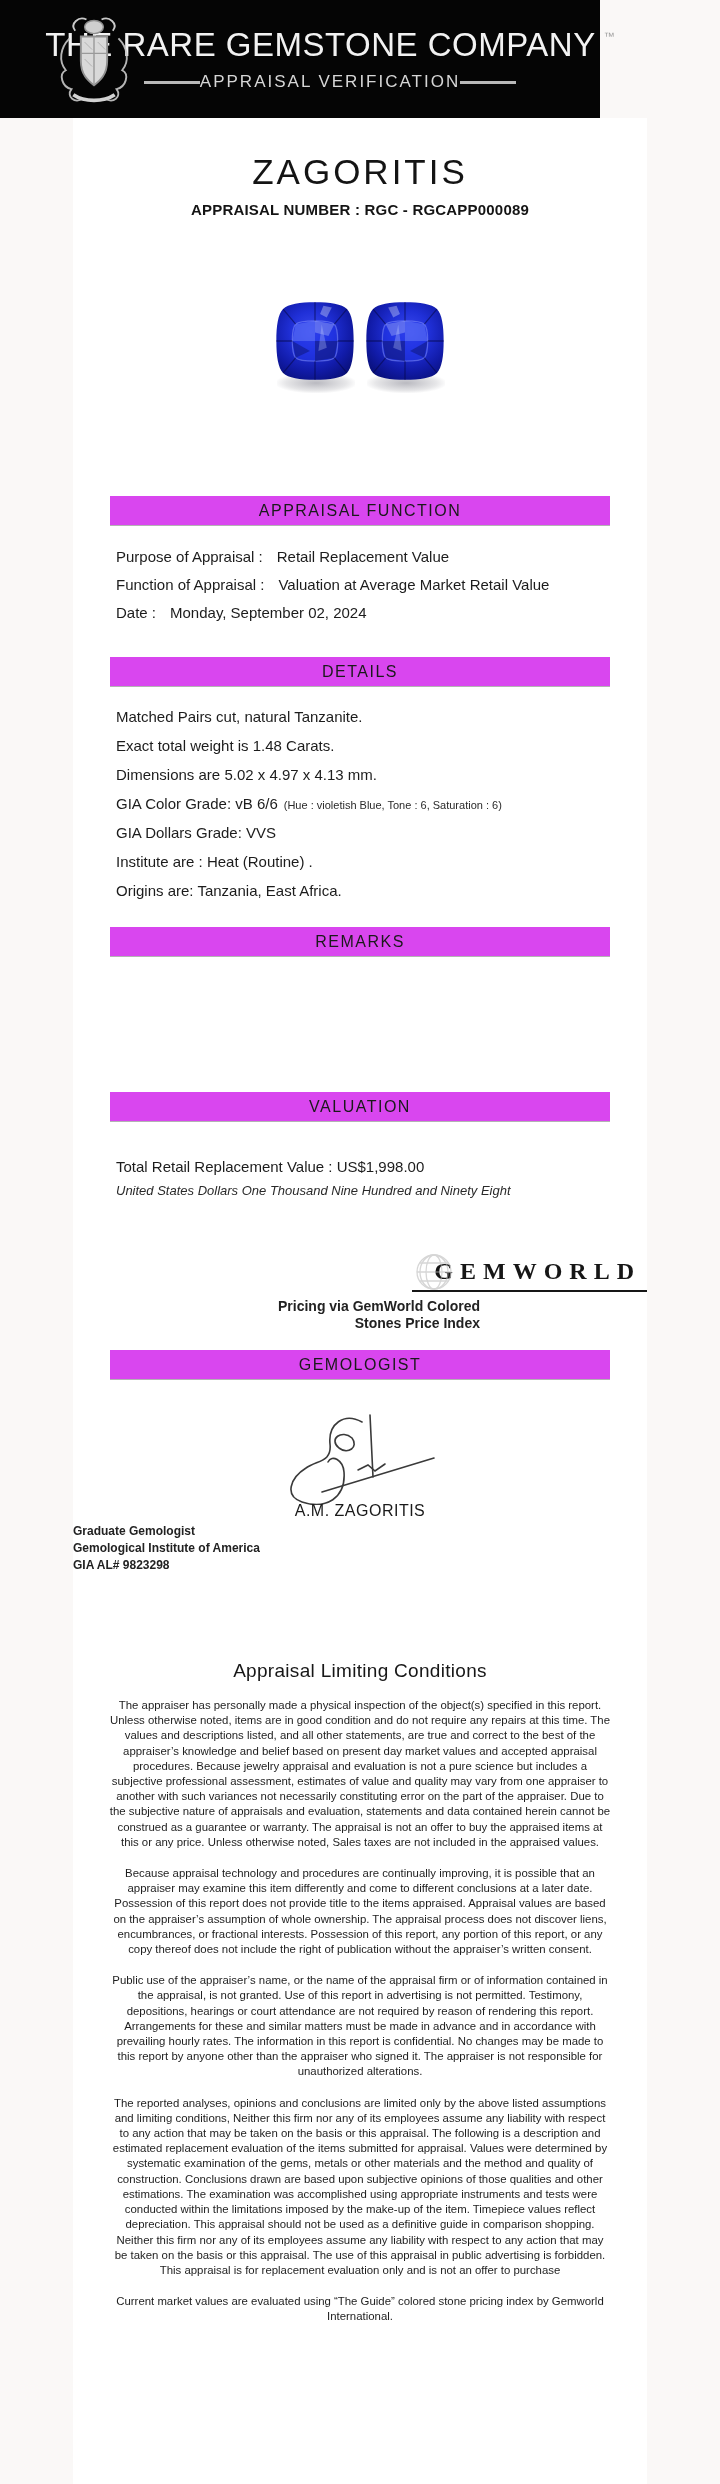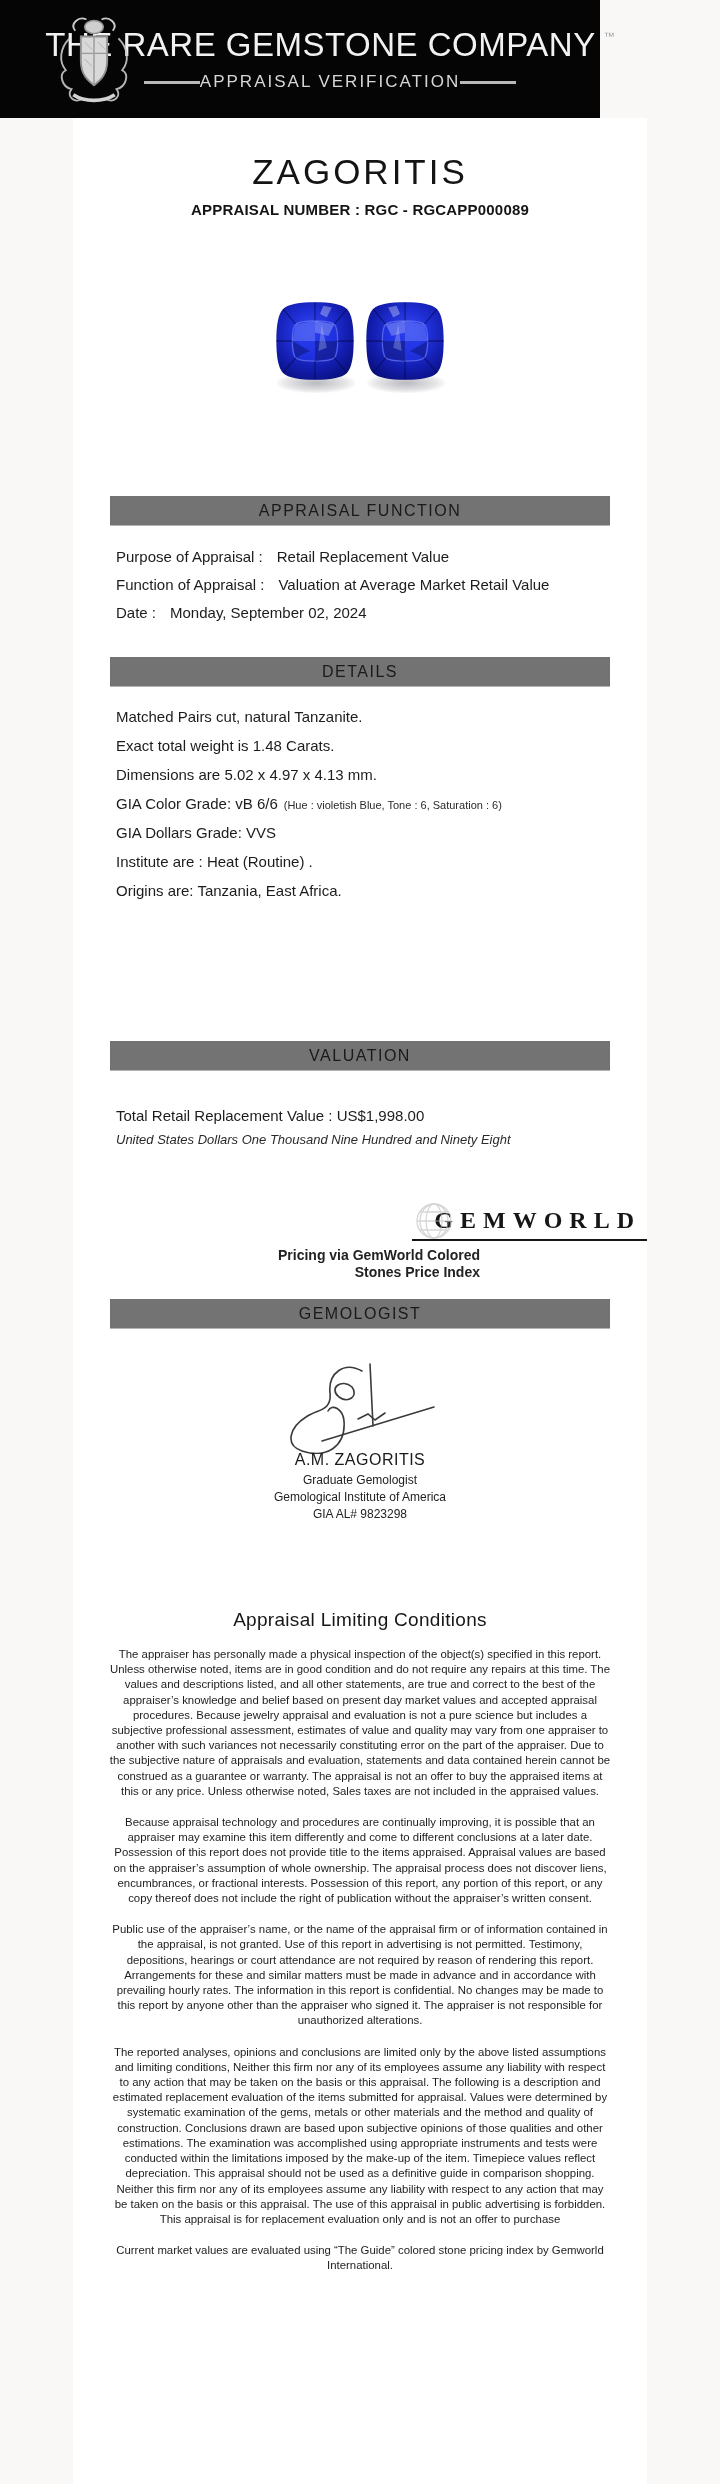--- a/index.html
+++ b/index.html
@@ -50,21 +50,21 @@
     display:flex; gap:6px; }
   .gemwrap { position:relative; width:84px; height:92px; }
   .gemshadow {
     position:absolute; left:4px; bottom:-4px; width:78px; height:20px;
     background:radial-gradient(ellipse at center, rgba(100,100,115,.45) 0%, rgba(120,120,130,.18) 55%, rgba(0,0,0,0) 75%);
   }
   .gemsvg { position:relative; width:84px; height:88px; }
 
   
   .secbar {
-    width:500px; height:30px; margin:0 auto; background:#737373;
+    width:500px; height:30px; margin:0 auto; background:#d946ef;
     border-bottom:1px solid #b3b3b3;
     display:flex; align-items:center; justify-content:center;
     font-size:16px; letter-spacing:1.5px; color:#1a1a1a;
   }
   .mt-func { margin-top:19px; }
   .mt-details { margin-top:30px; }
   .mt-remarks { margin-top:21px; }
   .mt-valuation { margin-top:0; }
   .mt-gemologist { margin-top:18px; }
 
@@ -94,21 +94,21 @@
   }
   .gwglobe { position:absolute; left:0; top:-6px; width:44px; height:44px; opacity:.55; }
   .gwcaption {
     margin:6px auto 0; width:240px; font-size:14px; font-weight:700;
     color:#222; line-height:17px;
   }
 
   
   .sigwrap { margin:30px auto 0; width:180px; height:88px; }
   .gname { margin-top:4px; text-align:center; font-size:16px; color:#1a1a1a; letter-spacing:.5px; }
-  .gcred { text-align:center; font-size:12px; color:#222; line-height:17px; }
+  .gcred { text-align:left; font-size:12px; color:#222; line-height:17px;font-weight:bold; }
   .gcreds { margin-top:3px; }
 
   
   .limtitle { margin-top:86px; text-align:center; font-size:19px; color:#171717; letter-spacing:.3px; }
   .limwrap { width:502px; margin:0 auto; }
   .limpara {
     margin-top:16px; font-size:11.4px; line-height:15.2px; text-align:center;
     color:#1d1d1d;
   }
 </style>
@@ -204,20 +204,21 @@
   <div class="detlines">
     <div class="detline"><span>Matched Pairs cut, natural Tanzanite.</span><span class="detnote"></span></div>
     <div class="detline"><span>Exact total weight is 1.48 Carats.</span><span class="detnote"></span></div>
     <div class="detline"><span>Dimensions are 5.02 x 4.97 x 4.13 mm.</span><span class="detnote"></span></div>
     <div class="detline"><span>GIA Color Grade: vB 6/6</span><span class="detnote">(Hue : violetish Blue, Tone : 6, Saturation : 6)</span></div>
     <div class="detline"><span>GIA Dollars Grade: VVS</span><span class="detnote"></span></div>
     <div class="detline"><span>Institute are : Heat (Routine) .</span><span class="detnote"></span></div>
     <div class="detline"><span>Origins are: Tanzania, East Africa.</span><span class="detnote"></span></div>
   </div>
 
+  <div class="secbar mt-remarks">REMARKS</div>
   <div class="remarksbody"></div>
 
   <div class="secbar mt-valuation">VALUATION</div>
   <div class="valtotal">Total Retail Replacement Value : US$1,998.00</div>
   <div class="valwords">United States Dollars One Thousand Nine Hundred and Ninety Eight</div>
 
   <div class="gemworld">
     <span class="gwlogo">
       <svg class="gwglobe" viewBox="0 0 44 44">
         <g fill="none" stroke="#b5b5b5" stroke-width="1.3">

